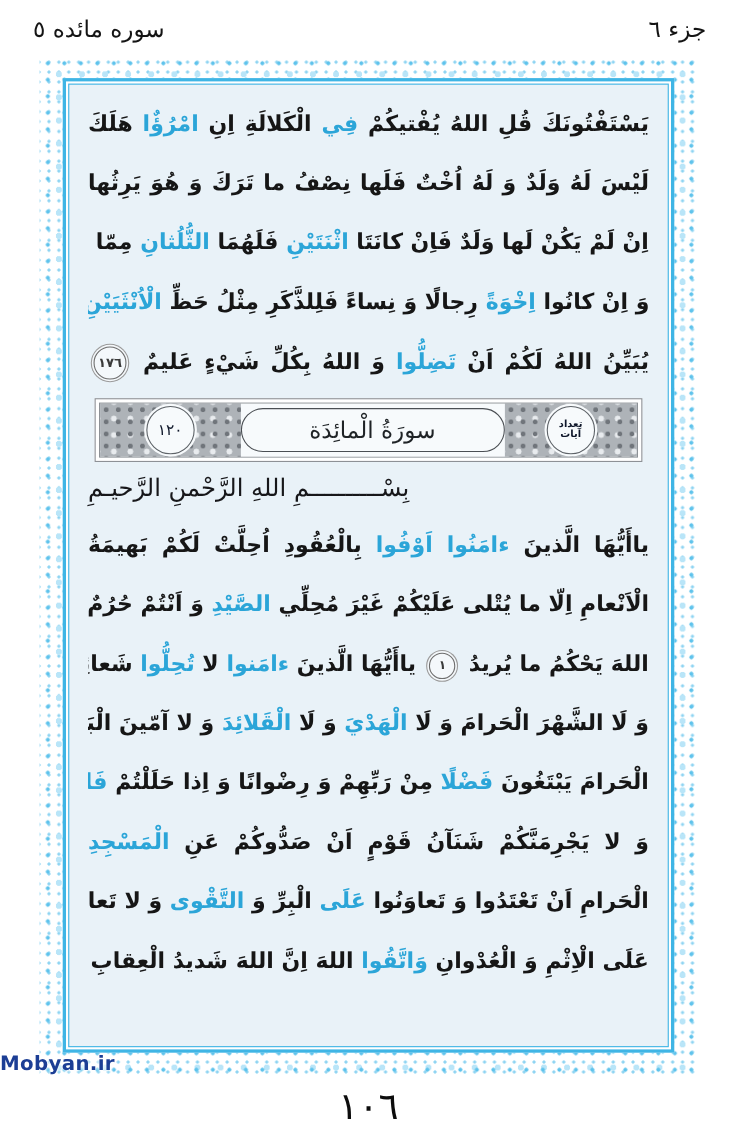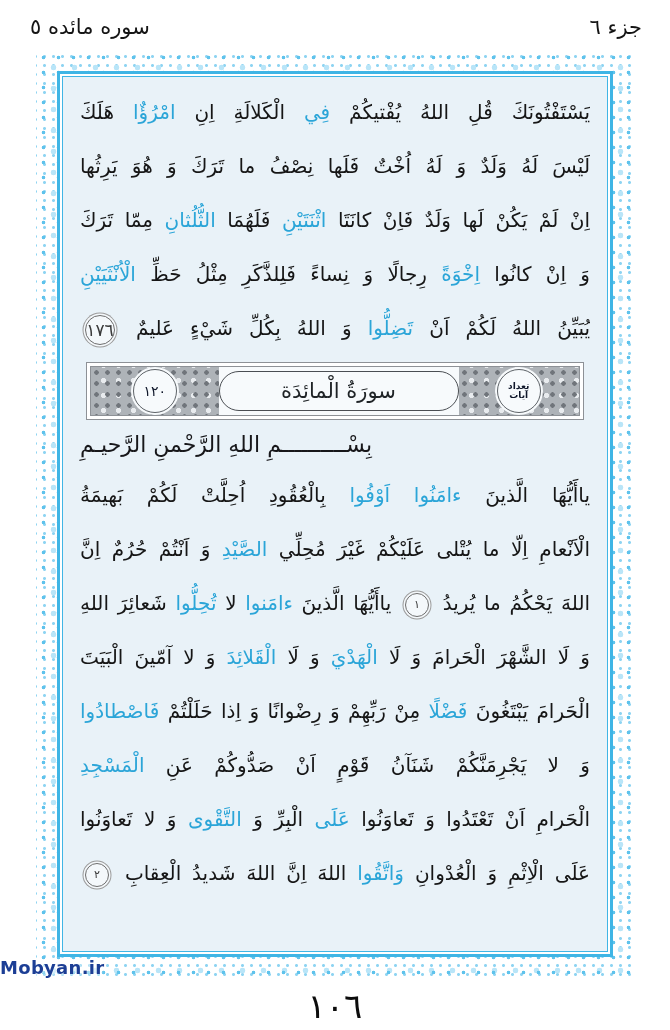--- a/index.html
+++ b/index.html
@@ -34,32 +34,33 @@
     border:1px solid #3fb5e5;background:#e9f2f8;
     padding:8px 17px 6px 17px;overflow:hidden;
   }
   
   .quran-block{direction:rtl;}
   .quran-line{
     height:54px;line-height:54px;overflow:hidden;
     font-size:20px;color:#161616;
     text-align:justify;text-align-last:justify;text-justify:inter-word;
     white-space:nowrap;
+    font-weight:bold;
   }
   .quran-line .blue{color:#2ba5d8;}
   .marker{
     display:inline-flex;align-items:center;justify-content:center;
     vertical-align:middle;direction:rtl;
     border-radius:50%;background:#f4f8fb;color:#3a3a3a;
     border:1px solid #6e6e6e;
     box-shadow:0 0 0 1.5px #f4f8fb,0 0 0 2.5px #9a9a9a;
     margin:0 5px;
   }
   .marker-small{width:22px;height:22px;font-size:11px;}
-  .marker-big{width:28px;height:28px;font-size:17px;}
+  .marker-big{width:28px;height:28px;font-size:12px;}
   
   .surah-band{
     margin:7px 6px 2px 6px;height:58px;box-sizing:border-box;
     border:1px solid #8d9196;background:#ffffff;padding:3px;
   }
   .band-inner{
     height:100%;box-sizing:border-box;border:1px solid #8d9196;
     display:flex;direction:rtl;align-items:stretch;background:#f7fafc;
   }
   .ornament{

